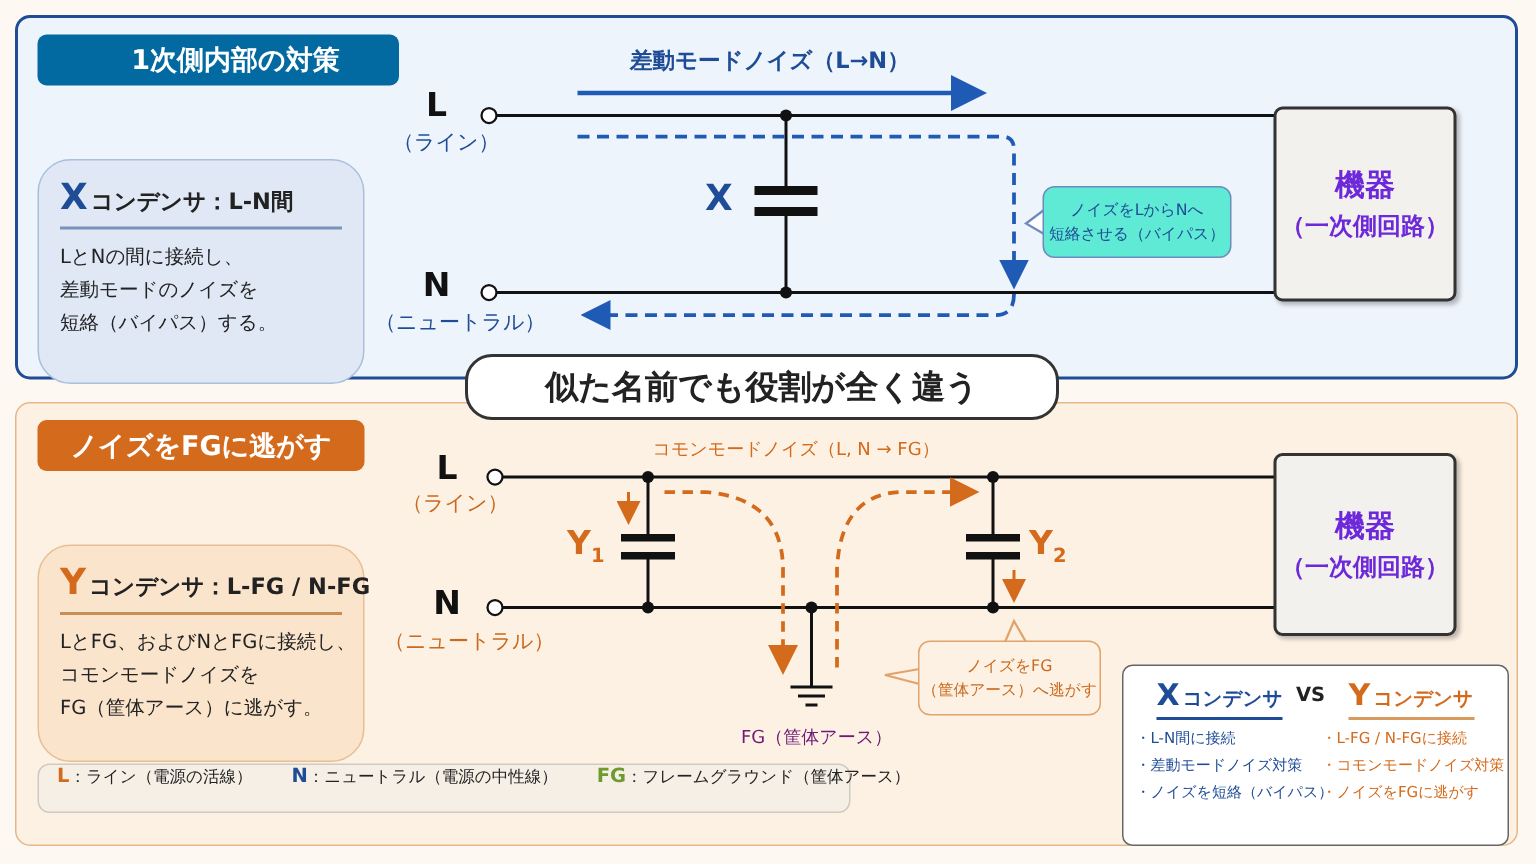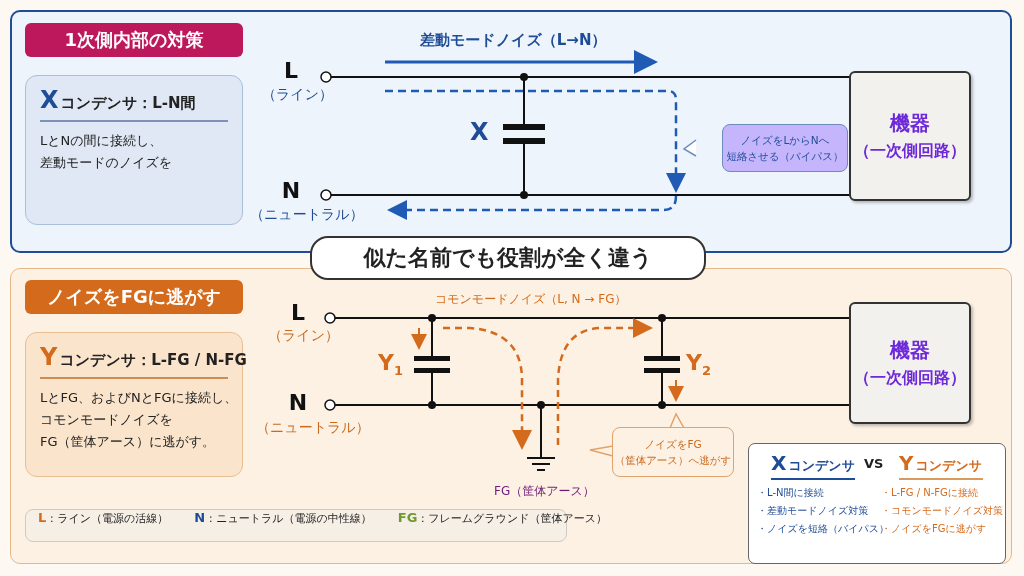--- a/index.html
+++ b/index.html
@@ -1,44 +1,44 @@
 <!DOCTYPE html>
 <html><head>
 <meta charset="utf-8">
 <style>
   html,body{margin:0;padding:0;}
   body{width:1024px;height:576px;position:relative;overflow:hidden;background:#fdf9f2;font-family:"DejaVu Sans",sans-serif;}
   .panel{position:absolute;border-radius:10px;}
   #top-panel{left:10px;top:10px;width:1002px;height:243px;background:#eef4fb;border:2px solid #1f4c96;box-sizing:border-box;}
   #bottom-panel{left:10px;top:268px;width:1002px;height:296px;background:#fdf1e4;border:1.5px solid #e6b889;box-sizing:border-box;}
   .section-title{position:absolute;color:#fff;font-weight:bold;font-size:18px;border-radius:6px;display:flex;align-items:center;justify-content:center;}
-  #title-top{left:25px;top:23px;width:218px;height:34px;background:#be185d;}
+  #title-top{left:25px;top:23px;width:218px;height:34px;background:#0369a1;padding-left:23px;}
   #title-bottom{left:25px;top:280px;width:218px;height:34px;background:#d46a1b;}
-  .info-card{position:absolute;border-radius:12px;box-sizing:border-box;padding:10px 14px;}
+  .info-card{position:absolute;border-radius:22px;box-sizing:border-box;padding:10px 14px;margin-top:31px;}
   #card-x{left:25px;top:75px;width:218px;height:150px;background:#dfe8f4;border:1.5px solid #a9bfdc;}
   #card-y{left:25px;top:332px;width:218px;height:145px;background:#fbe4cc;border:1.5px solid #e8bf92;}
   .card-head{font-weight:bold;font-size:15px;color:#222;padding-bottom:6px;margin-bottom:8px;white-space:nowrap;}
   #card-x .card-head{border-bottom:2px solid #7b93b8;}
   #card-y .card-head{border-bottom:2px solid #c98e55;}
   .big-letter{font-size:24px;font-weight:bold;margin-right:2px;}
   .card-body{font-size:13px;line-height:22px;color:#222;}
   .card-body div{white-space:nowrap;}
   svg#circuit{position:absolute;left:0;top:0;}
   .device-box{position:absolute;background:#f3f1ee;border:2px solid #333;border-radius:6px;box-sizing:border-box;display:flex;flex-direction:column;align-items:center;justify-content:center;font-weight:bold;color:#6d28d9;box-shadow:2px 2px 3px rgba(0,0,0,0.25);}
   #device-top{left:849px;top:71px;width:122px;height:130px;}
   #device-bottom{left:849px;top:302px;width:122px;height:122px;}
   .device-box .d1{font-size:20px;}
   .device-box .d2{font-size:16px;margin-top:4px;}
   .term-label{position:absolute;font-weight:bold;font-size:22px;color:#111;text-align:center;}
   .term-sub{position:absolute;font-size:14px;text-align:center;white-space:nowrap;}
   .sub-blue{color:#1f4c96;}
   .sub-orange{color:#c96a1e;}
   #center-banner{position:absolute;left:310px;top:236px;width:396px;height:44px;background:#fff;border:2px solid #333;border-radius:18px;box-sizing:border-box;display:flex;align-items:center;justify-content:center;font-size:22px;font-weight:bold;color:#222;}
   .callout{position:absolute;border-radius:8px;box-sizing:border-box;font-size:10.5px;text-align:center;line-height:16px;display:flex;flex-direction:column;justify-content:center;}
-  #callout-x{left:722px;top:124px;width:126px;height:48px;background:#c4b5fd;border:1.5px solid #6d8bbd;color:#1f4c96;}
+  #callout-x{left:695px;top:124px;width:126px;height:48px;background:#5eead4;border:1.5px solid #6d8bbd;color:#1f4c96;}
   #callout-y{left:612px;top:427px;width:122px;height:50px;background:#fdf1e4;border:1.5px solid #e0a36b;color:#c96a1e;}
   #compare-box{position:absolute;left:748px;top:443px;width:258px;height:121px;background:#fff;border:1.5px solid #666;border-radius:7px;box-sizing:border-box;}
   .cmp-head{position:absolute;top:7px;font-weight:bold;font-size:13px;white-space:nowrap;}
   .cmp-head .big-letter{font-size:20px;}
   #cmp-x{left:22px;color:#1f4c96;border-bottom:2px solid #1f4c96;padding-bottom:3px;width:84px;}
   #cmp-vs{left:115px;top:12px;font-size:13px;color:#222;}
   #cmp-y{left:150px;color:#d46a1b;border-bottom:2px solid #d89a5d;padding-bottom:3px;width:84px;}
   .cmp-list{position:absolute;top:40px;font-size:10px;line-height:18px;white-space:nowrap;}
   #cmp-list-x{left:8px;color:#1f4c96;}
   #cmp-list-y{left:132px;color:#d46a1b;}
@@ -114,20 +114,21 @@
     <path d="M613,446 L590,450 L613,456" fill="#fdf1e4" stroke="#e0a36b" stroke-width="1.5"></path>
   </g>
 </svg>
 
 <div class="section-title" id="title-top">1次側内部の対策</div>
 <div class="info-card" id="card-x">
   <div class="card-head"><span class="big-letter" style="color:#1f4c96">X</span><span>コンデンサ：L-N間</span></div>
   <div class="card-body">
     <div>LとNの間に接続し、</div>
     <div>差動モードのノイズを</div>
+    <div>短絡（バイパス）する。</div>
   </div>
 </div>
 <div class="term-label" style="left:280px;top:58px;width:22px;">L</div>
 <div class="term-sub sub-blue" style="left:262px;top:86px;width:60px;">（ライン）</div>
 <div class="term-label" style="left:280px;top:178px;width:22px;">N</div>
 <div class="term-sub sub-blue" style="left:250px;top:206px;width:84px;">（ニュートラル）</div>
 <div style="position:absolute;left:420px;top:31px;font-size:15px;font-weight:bold;color:#1f4c96;white-space:nowrap;">差動モードノイズ（L→N）</div>
 <div style="position:absolute;left:470px;top:118px;font-size:24px;font-weight:bold;color:#1f4c96;">X</div>
 <div class="callout" id="callout-x">
   <div>ノイズをLからNへ</div>

